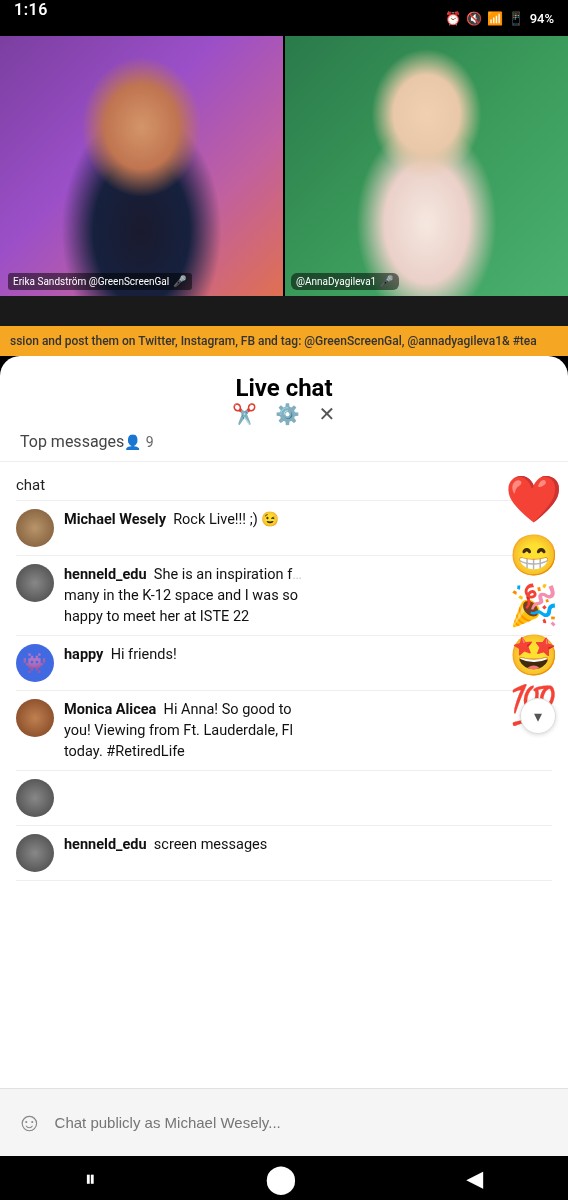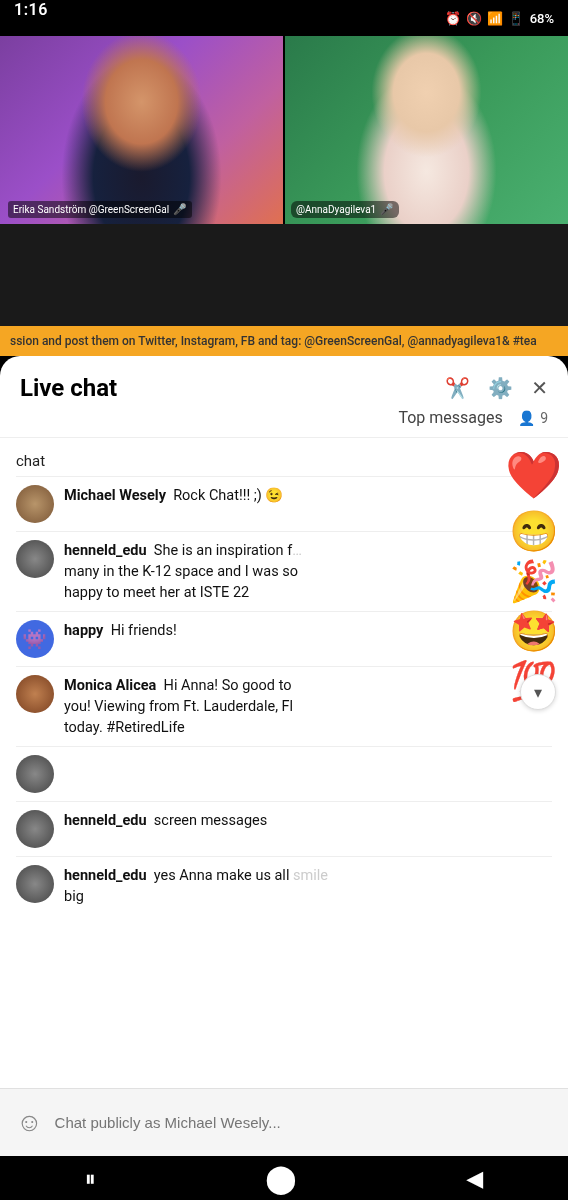--- a/index.html
+++ b/index.html
@@ -45,21 +45,21 @@
     .video-section {
       width: 100%;
       height: 290px;
       background: #1a1a1a;
       position: relative;
     }
 
     .video-grid {
       display: flex;
       width: 100%;
-      height: 188px;
+      height: 260px;
     }
 
     .video-tile {
       flex: 1;
       position: relative;
       overflow: hidden;
     }
 
     .video-tile-left {
       background: linear-gradient(135deg, #7b3fa0 0%, #9b4fc8 40%, #c060a0 70%, #e07050 100%);
@@ -159,20 +159,21 @@
     .chat-header {
       padding: 18px 20px 10px 20px;
       border-bottom: 1px solid #eee;
     }
 
     .chat-title-row {
       display: flex;
       align-items: center;
       justify-content: space-between;
       margin-bottom: 6px;
+      flex-direction: column;
     }
 
     .chat-title {
       font-size: 24px;
       font-weight: 700;
       color: #000;
     }
 
     .chat-header-icons {
       display: flex;
@@ -182,22 +183,21 @@
 
     .header-icon {
       font-size: 20px;
       color: #555;
       cursor: pointer;
     }
 
     .chat-subtitle-row {
       display: flex;
       align-items: center;
-      gap: 16px;
-      justify-content: flex-end;
+      gap: 0;
     }
 
     .top-messages-label {
       font-size: 16px;
       color: #444;
     }
 
     .viewer-count {
       display: flex;
       align-items: center;
@@ -360,21 +360,21 @@
 </head>
 <body>
 
 <div class="status-bar">
   <span class="status-left">1:16</span>
   <div class="status-right">
     <span>⏰</span>
     <span>🔇</span>
     <span>📶</span>
     <span>📱</span>
-    <span class="battery-text">68%</span>
+    <span class="battery-text">94%</span>
   </div>
 </div>
 
 <div class="video-section">
 
   <div class="teachers-logo">
     <div>TEACHERS</div>
     <div><span class="heart">❤</span> <span>EDU</span></div>
   </div>
 
@@ -427,21 +427,21 @@
     <div class="solo-message">
       <span>chat</span>
     </div>
     <div class="divider-line"></div>
 
     <div class="chat-message">
       <div class="avatar avatar-img-michael" style="background: radial-gradient(ellipse at center, #b8956a 0%, #7a5535 100%);"></div>
       <div class="message-content">
         <span class="message-text">
           <span class="message-username">Michael Wesely</span>
-          &nbsp;<span>Rock Chat!!! ;) 😉</span>
+          &nbsp;<span>Rock Live!!! ;) 😉</span>
         </span>
       </div>
     </div>
     <div class="divider-line"></div>
 
     <div class="chat-message">
       <div class="avatar" style="background: radial-gradient(ellipse at center, #888 0%, #444 100%);"></div>
       <div class="message-content">
         <span class="message-text">
           <span class="message-username">henneld_edu</span>
@@ -482,29 +482,20 @@
       <div class="avatar" style="background: radial-gradient(ellipse at center, #888 0%, #444 100%);"></div>
       <div class="message-content">
         <span class="message-text">
           <span class="message-username">henneld_edu</span>
           &nbsp;<span>screen messages</span>
         </span>
       </div>
     </div>
     <div class="divider-line"></div>
 
-    <div class="chat-message">
-      <div class="avatar" style="background: radial-gradient(ellipse at center, #888 0%, #444 100%);"></div>
-      <div class="message-content">
-        <span class="message-text">
-          <span class="message-username">henneld_edu</span>
-          &nbsp;<span>yes Anna make us all <span style="color:#ccc;">smile</span><br>big</span>
-        </span>
-      </div>
-    </div>
 
     <div class="emoji-sidebar">
       <span class="reaction-emoji-large">❤️</span>
       <span class="reaction-emoji">😁</span>
       <span class="reaction-emoji">🎉</span>
       <span class="reaction-emoji">🤩</span>
       <span class="reaction-emoji" style="font-size:38px;">💯</span>
       <div class="chevron-down">
         <span>▾</span>
       </div>

